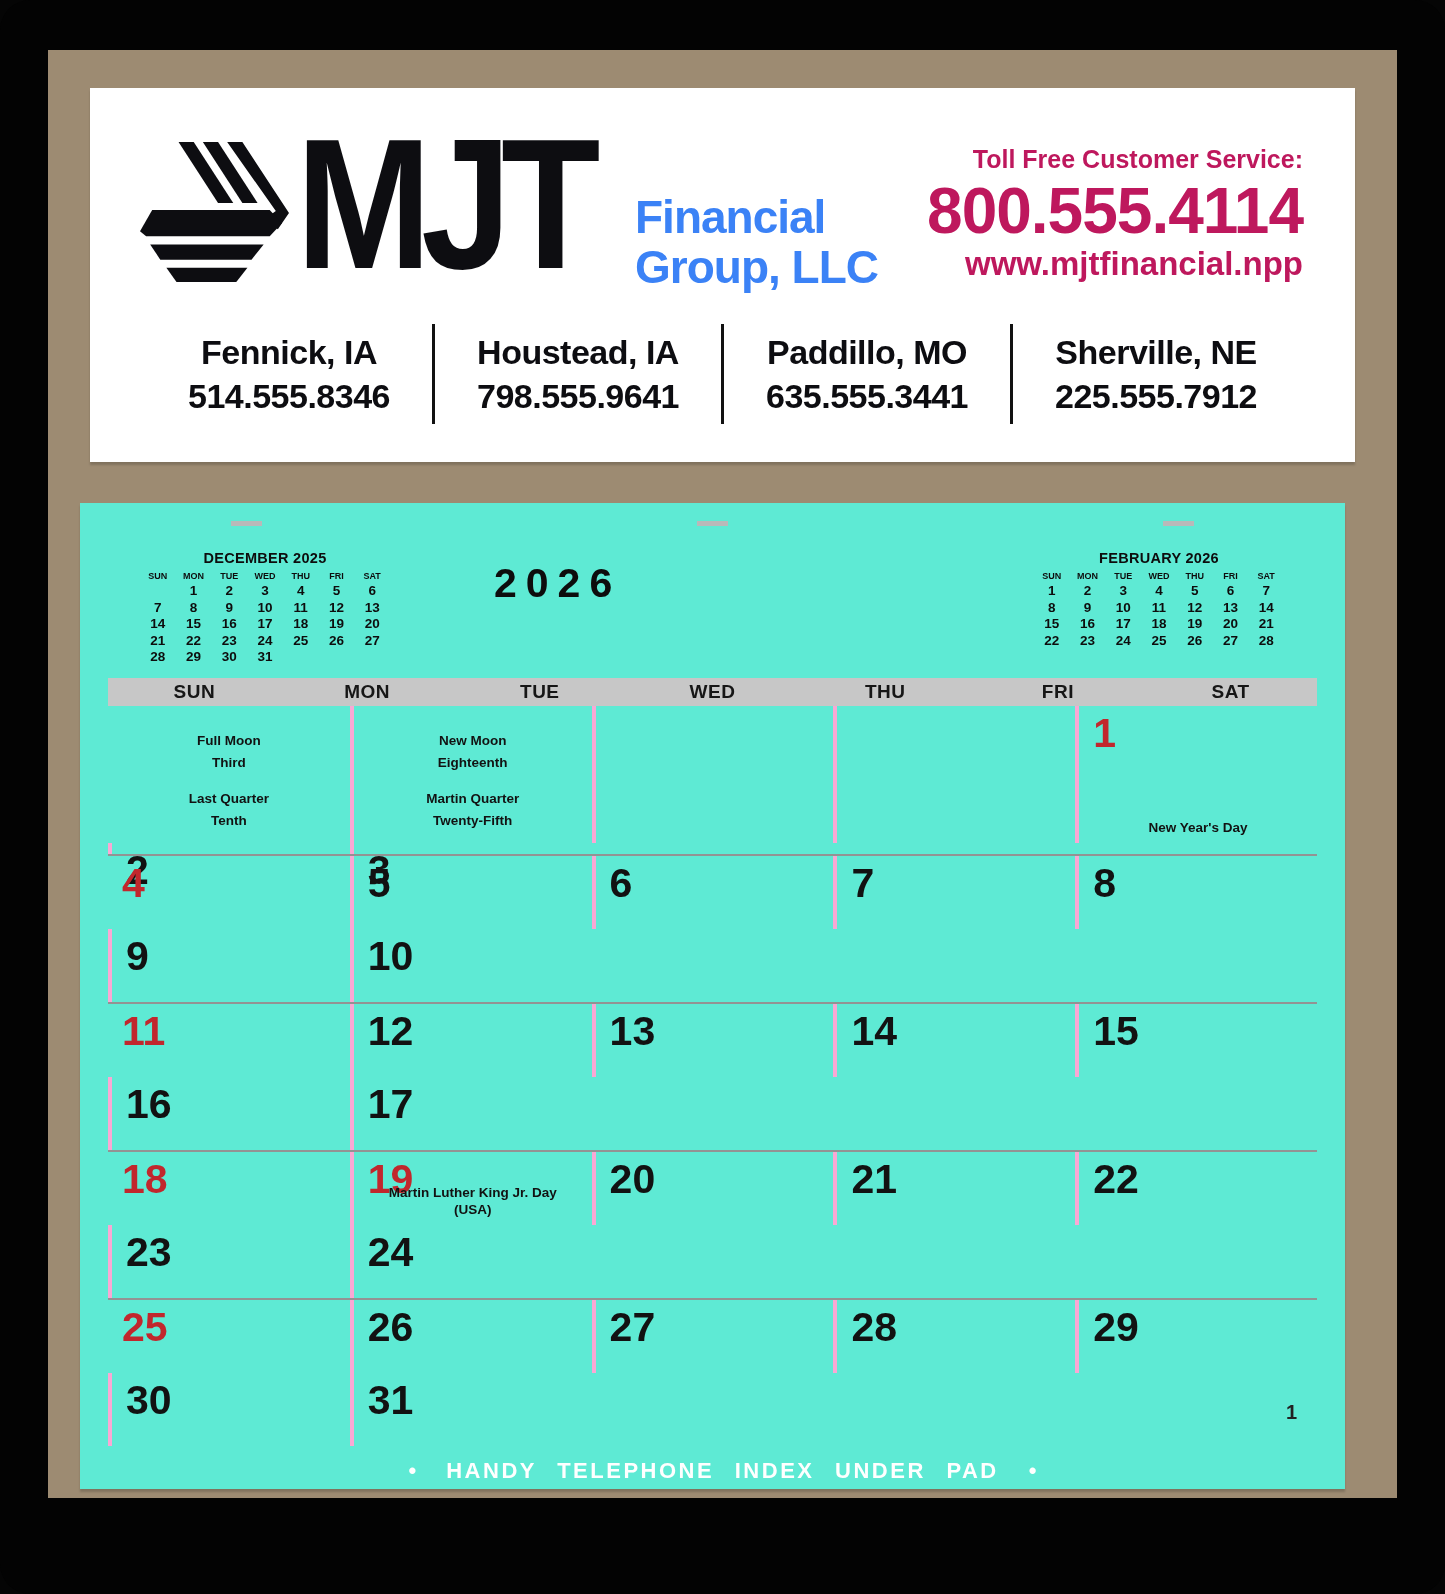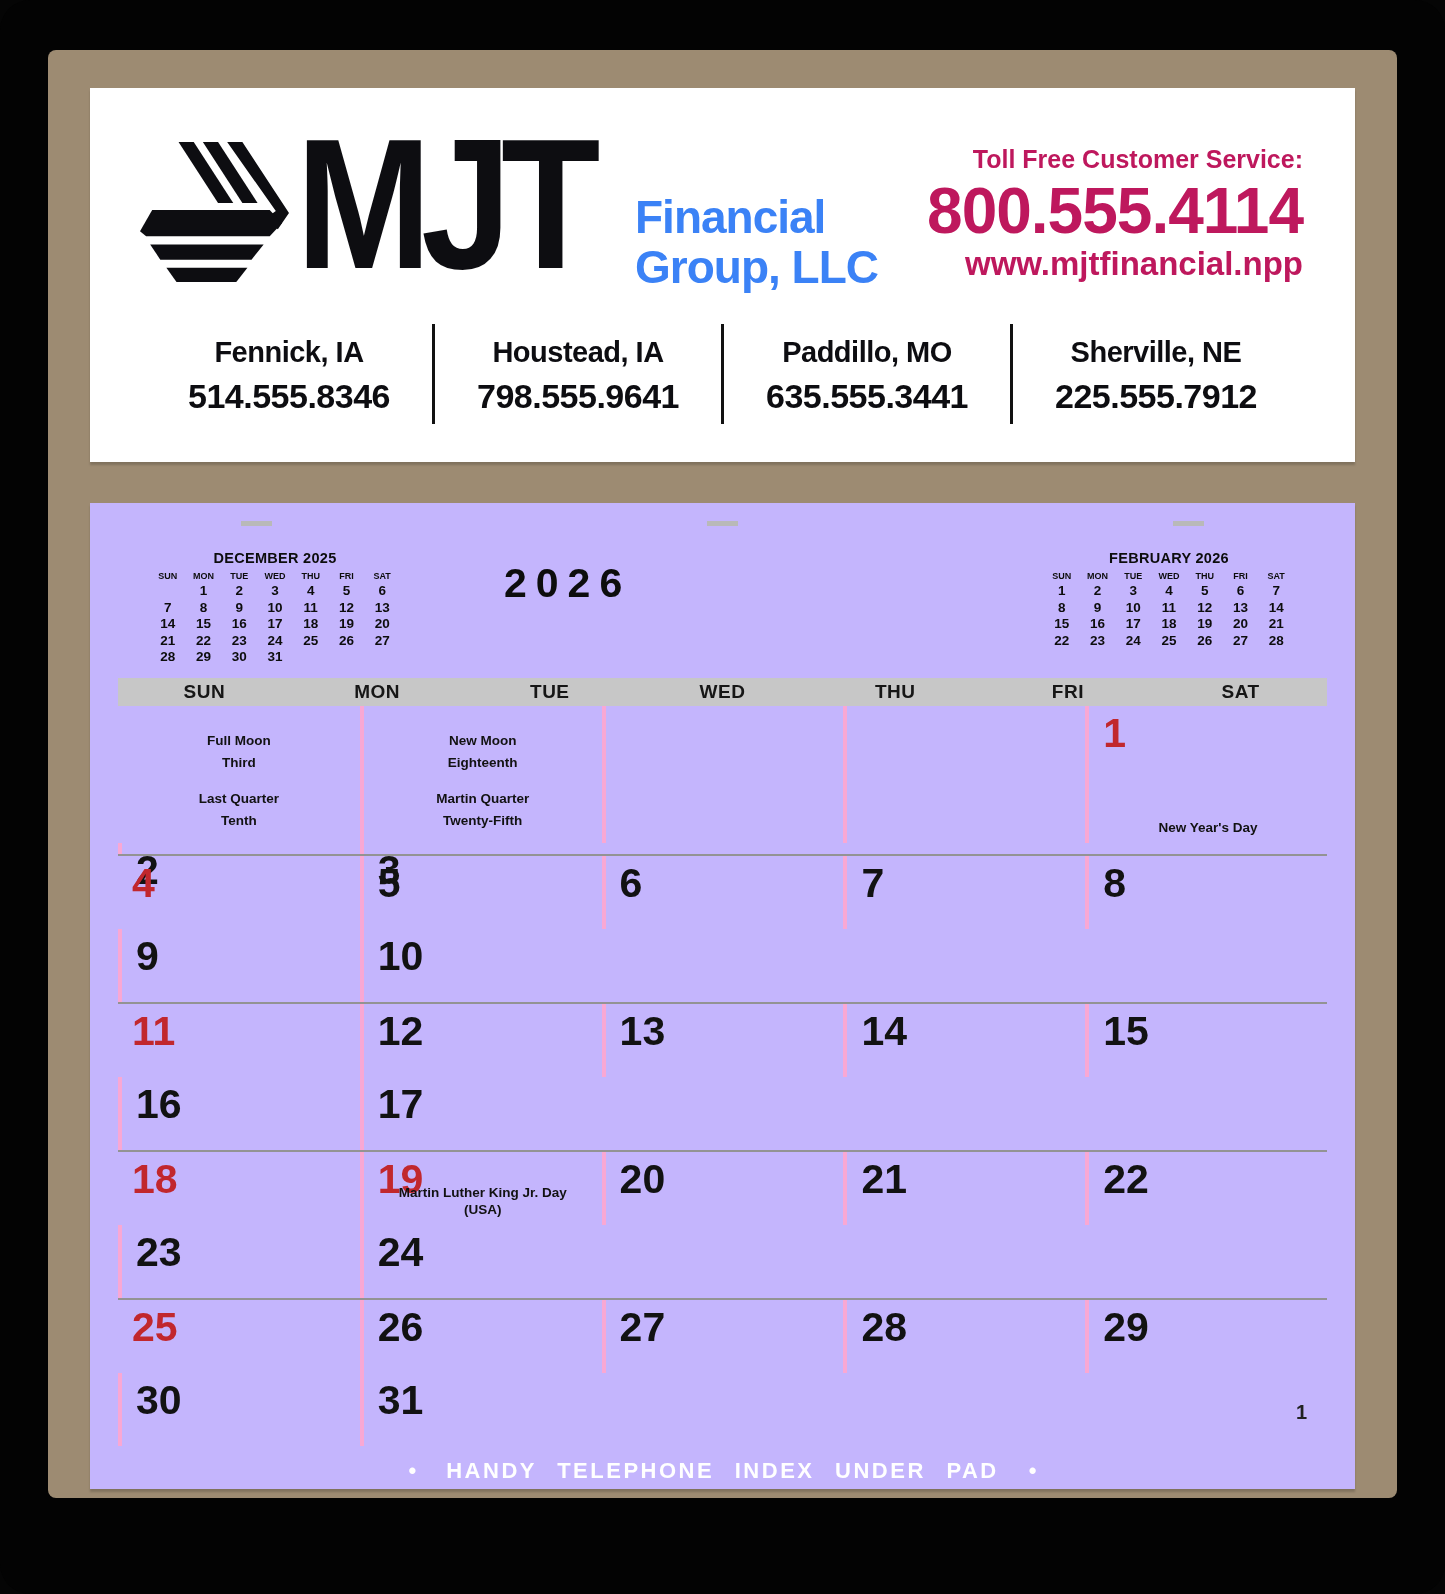--- a/index.html
+++ b/index.html
@@ -1,42 +1,42 @@
 <!DOCTYPE html>
 <html><head>
 <meta charset="utf-8">
 <style>
   html,body{margin:0;padding:0;background:#050505;}
   body{width:1445px;height:1594px;position:relative;overflow:hidden;
        font-family:"Liberation Sans",sans-serif;color:#111;}
   .board{position:absolute;inset:0;background:#030303;border-radius:30px;}
   .frame{position:absolute;left:48px;top:50px;width:1349px;height:1448px;
-         background:#9d8b72;border-radius:8px;}
+         background:#9d8b72;border-radius:0;}
   
   .header-panel{position:absolute;left:42px;top:38px;width:1265px;height:374px;
                 background:#ffffff;box-shadow:0 3px 2px rgba(0,0,0,.18);}
   .logo-mark{position:absolute;left:48px;top:54px;width:152px;height:140px;}
   .logo-mjt{position:absolute;left:206px;top:24px;font-size:185px;line-height:1;
             font-weight:bold;letter-spacing:-12px;transform:scaleX(.88);
             transform-origin:left top;color:#0d0d11;}
   .logo-fin{position:absolute;left:545px;top:104px;font-size:46px;line-height:50px;
             font-weight:bold;color:#3b82f6;letter-spacing:-1px;}
   .tollfree{position:absolute;right:52px;top:56px;text-align:right;color:#be185d;}
   .tf-label{font-size:25px;font-weight:bold;line-height:30px;margin-bottom:5px;}
   .tf-number{font-size:64px;font-weight:bold;line-height:64px;letter-spacing:-1px;}
   .tf-site{font-size:33px;font-weight:bold;line-height:42px;letter-spacing:0;}
   .locations{position:absolute;left:0;right:0;top:236px;display:flex;
              justify-content:center;align-items:center;}
   .loc{width:286px;text-align:center;color:#0d0d11;}
-  .loc-city{font-size:29px;font-weight:bold;line-height:44px;letter-spacing:-.5px;}
+  .loc-city{font-size:34px;font-weight:bold;line-height:44px;letter-spacing:-.5px;}
   .loc-phone{font-size:34px;font-weight:bold;line-height:44px;letter-spacing:-.5px;}
   .loc-divider{width:3px;height:100px;background:#111;}
   
-  .pad{position:absolute;left:42px;top:453px;width:1265px;height:986px;
-       background:#c4b5fd;box-shadow:0 3px 2px rgba(0,0,0,.18);}
+  .pad{position:absolute;left:32px;top:453px;width:1265px;height:986px;
+       background:#5eead4;box-shadow:0 3px 2px rgba(0,0,0,.18);}
   .staple{position:absolute;top:18px;width:31px;height:5px;background:#b9b9b9;}
   .staple.s1{left:151px}.staple.s2{left:617px}.staple.s3{left:1083px}
   .minical{position:absolute;top:46px;width:250px;text-align:center;color:#0d0d0d;}
   .minical.prev{left:60px}.minical.next{left:954px}
   .mini-title{font-size:14.5px;font-weight:bold;letter-spacing:.3px;line-height:18px;}
   .mini-head,.mini-grid{display:grid;grid-template-columns:repeat(7,1fr);}
   .mini-head{margin-top:3px;font-size:9px;font-weight:bold;line-height:13px;}
   .mini-grid{font-size:13.5px;font-weight:bold;line-height:16.5px;}
   .month-title{position:absolute;left:384px;top:57px;display:flex;align-items:baseline;}
   .month-name{font-family:"Liberation Serif",serif;font-weight:600;font-size:93px;

